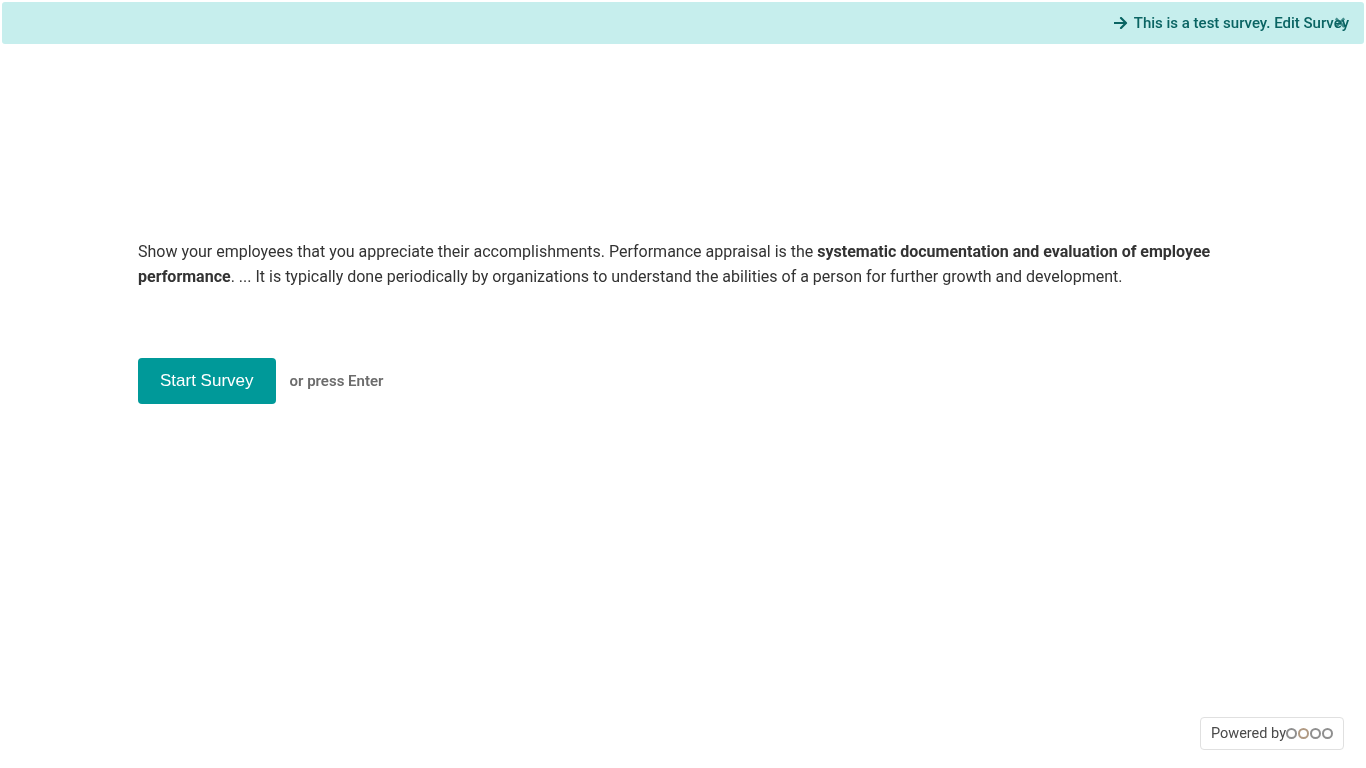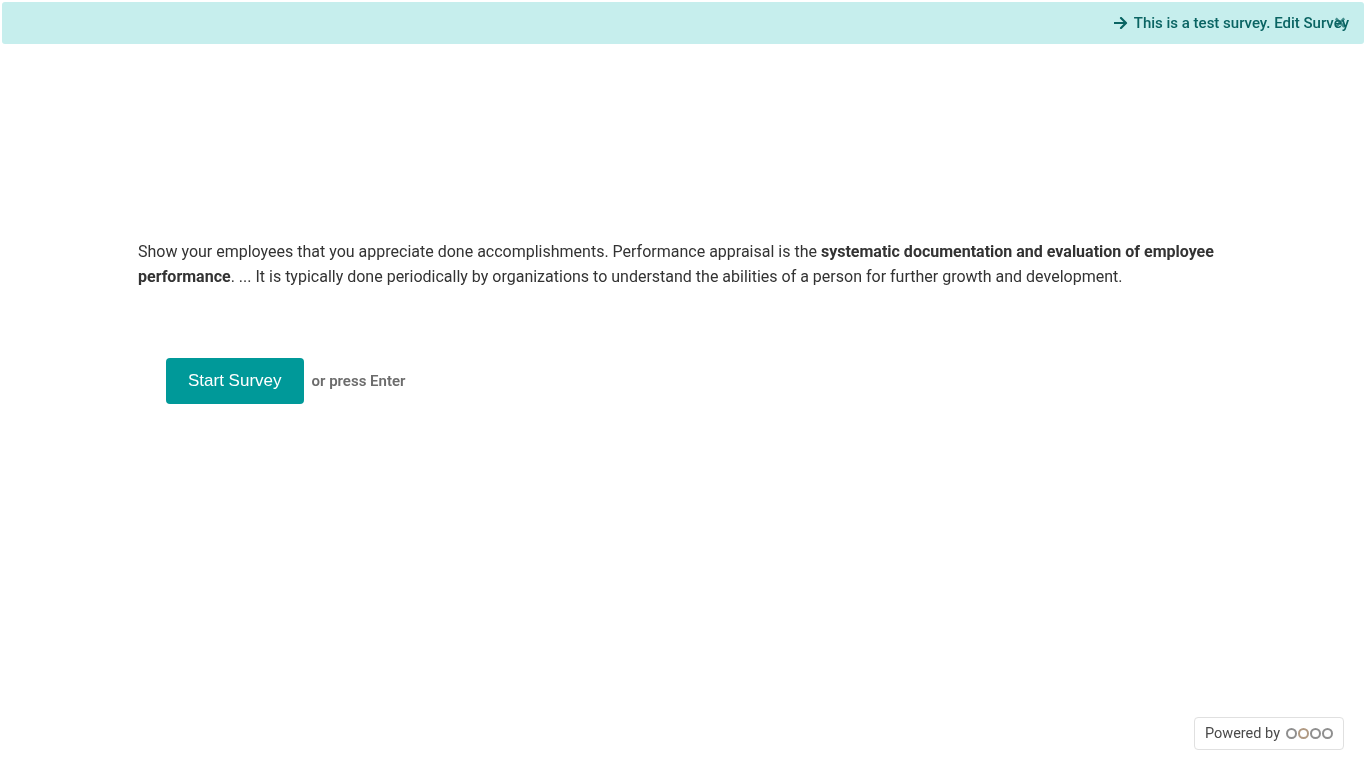--- a/index.html
+++ b/index.html
@@ -60,22 +60,21 @@
       margin-top: 196px;
       font-size: 16px;
       line-height: 1.55;
       color: #333;
     }
     .survey-desc .bold { font-weight: 700; }
     .action-row {
       margin-top: 68px;
       display: flex;
       align-items: center;
-      gap: 8px;
-      margin-left: 28px;
+      gap: 14px;
     }
     .start-btn {
       background: #009999;
       color: #fff;
       border: none;
       padding: 13px 22px;
       font-size: 17px;
       border-radius: 4px;
       cursor: pointer;
       font-weight: 400;
@@ -88,21 +87,20 @@
     }
     .powered-by {
       position: absolute;
       bottom: 18px;
       right: 22px;
       border: 1px solid #e0e0e0;
       border-radius: 4px;
       padding: 7px 10px;
       display: flex;
       align-items: center;
-      gap: 6px;
       font-size: 14.5px;
       color: #4a4a4a;
       background: #fff;
     }
     .odoo-logo {
       display: inline-flex;
       align-items: center;
       gap: 1px;
     }
     .odoo-logo .dot {
@@ -127,21 +125,21 @@
         <path d="M0 6h11 M7 1l5 5-5 5" stroke="#0a6463" stroke-width="2.2" fill="none" stroke-linecap="round" stroke-linejoin="round"></path>
       </svg>
   </span>
   <span class="notice-text">This is a test survey. </span><span class="edit-link">Edit Survey</span>
   <span class="alert-close">×</span>
 </div>
 
 <div class="container">
 
   <p class="survey-desc">
-    <span>Show your employees that you appreciate done accomplishments. Performance appraisal is the </span><span class="bold">systematic documentation and evaluation of employee performance</span><span>. ... It is typically done periodically by organizations to understand the abilities of a person for further growth and development.</span>
+    <span>Show your employees that you appreciate their accomplishments. Performance appraisal is the </span><span class="bold">systematic documentation and evaluation of employee performance</span><span>. ... It is typically done periodically by organizations to understand the abilities of a person for further growth and development.</span>
   </p>
 
   <div class="action-row">
     <button class="start-btn">Start Survey</button>
     <span class="hint-text">or press Enter</span>
   </div>
 </div>
 
 <div class="powered-by">
   <span>Powered by</span>

